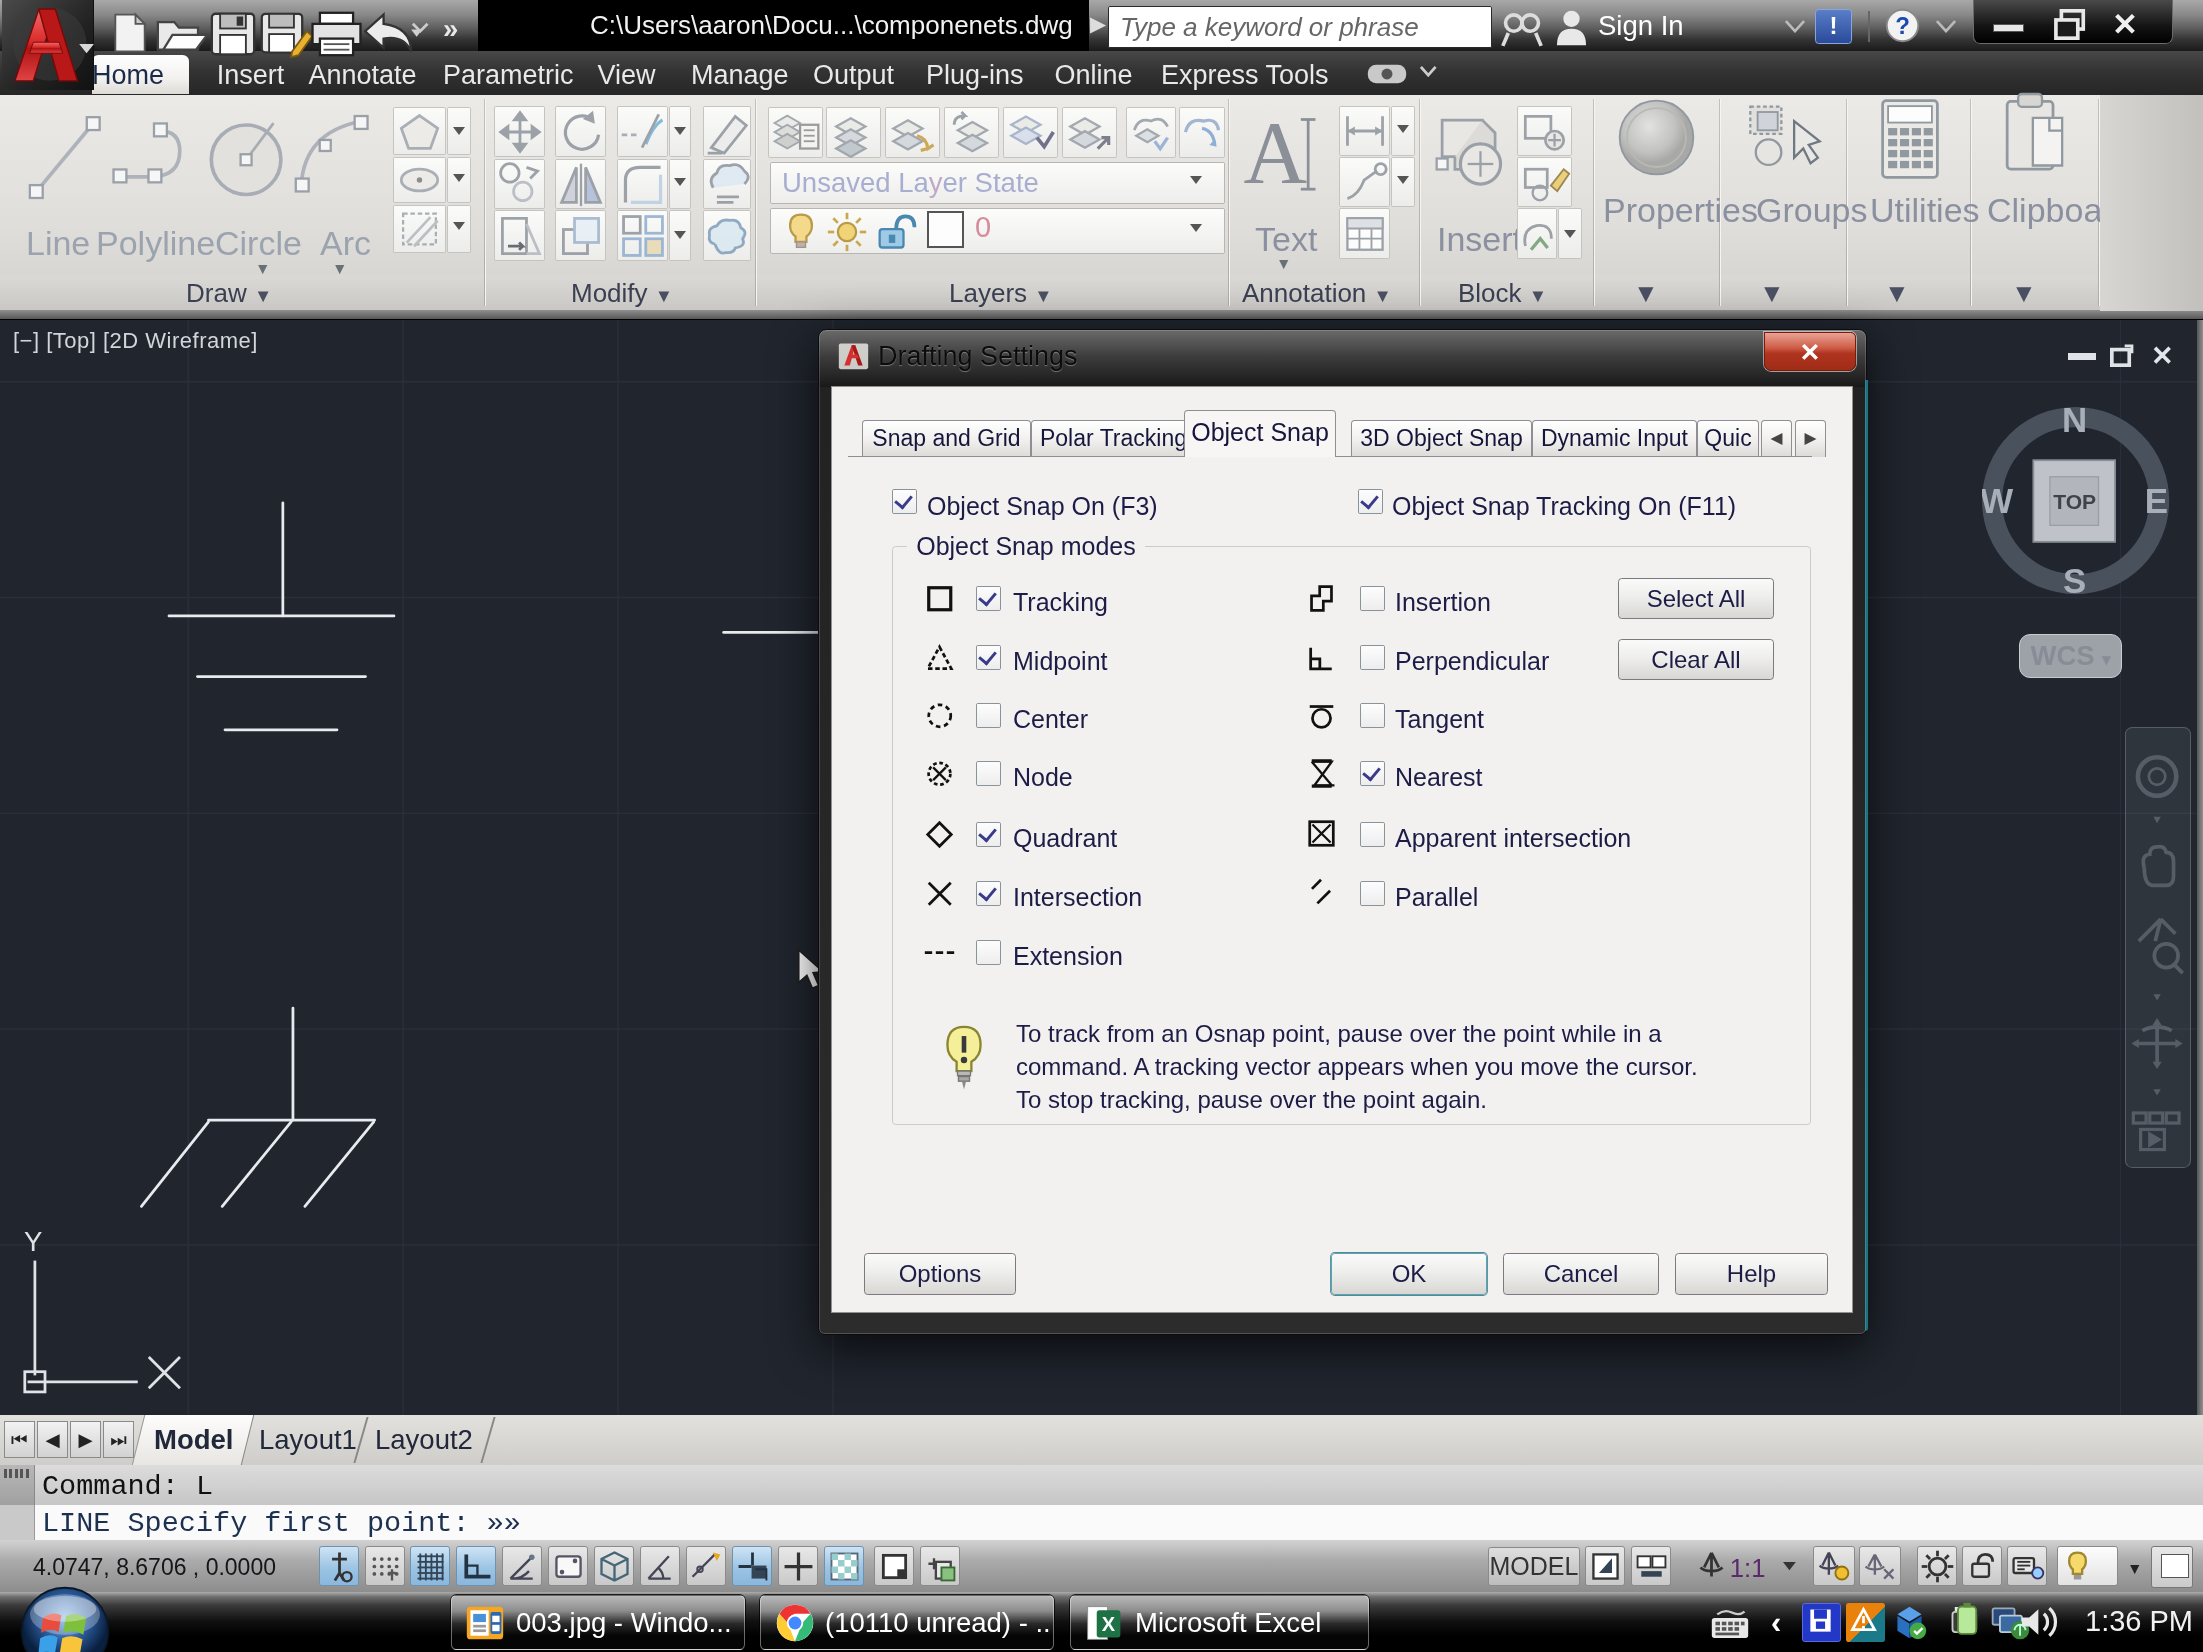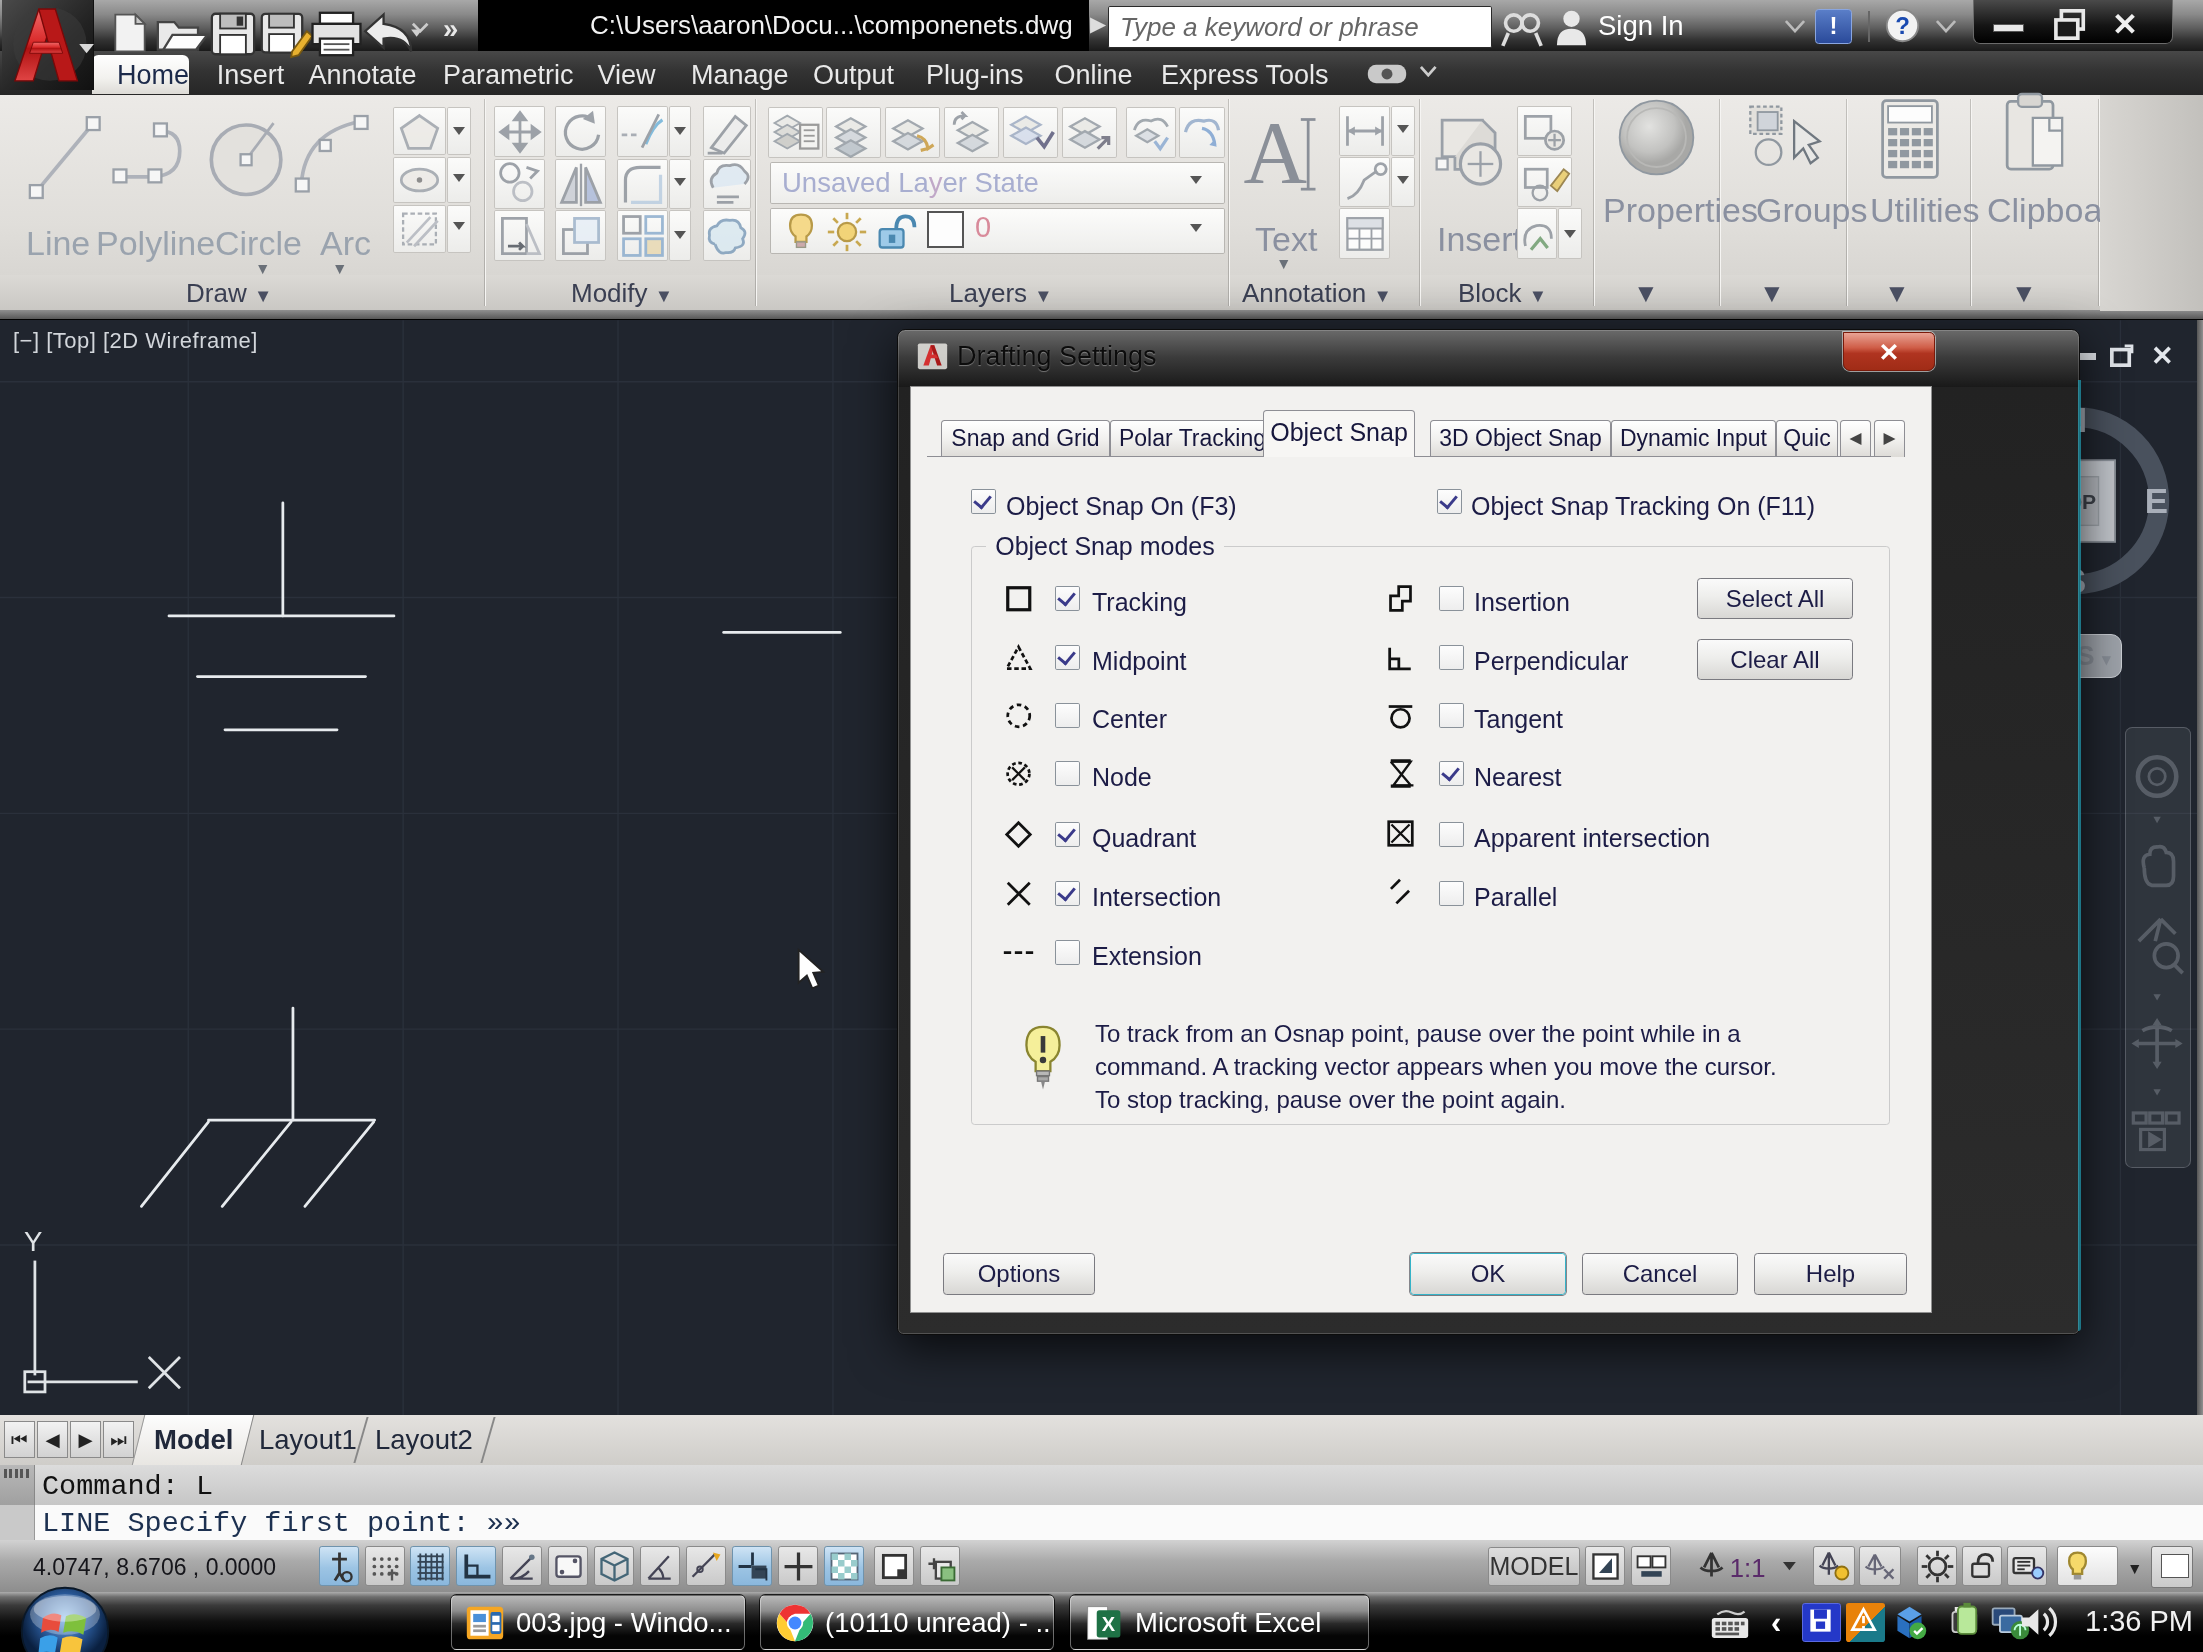--- a/index.html
+++ b/index.html
@@ -6,36 +6,36 @@
 html,body{width:2204px;height:1653px;background:#000;overflow:hidden}
 body{font-family:"Liberation Sans",sans-serif;position:relative}
 .abs{position:absolute}
 .ic{position:absolute}
 svg{display:block}
 
 #titlebar{left:0;top:0;width:2204px;height:51px;background:linear-gradient(#a8a8a8 0%,#8a8a8a 28%,#5e5e5e 55%,#333 78%,#1a1a1a 100%)}
 #logo{left:1.8px;top:0;width:92px;height:90px;background:linear-gradient(135deg,#4a4a4a,#222 60%,#111);border-right:0.9px solid #111;z-index:5}
 #tabrow{left:0;top:51px;width:2204px;height:44px;background:linear-gradient(#484848,#333333 45%,#262626)}
 .tab{position:absolute;top:56px;height:39px;color:#e9e9e9;font-size:27px;line-height:38px;text-align:center;white-space:nowrap}
-#hometab{left:92px;top:55px;width:97px;height:39px;background:linear-gradient(#fff,#f2f1ee 60%,#dddbd6);border-radius:6.4px 6.4px 0 0;color:#1c2a4a;font-size:27px;line-height:40px;text-align:right}
+#hometab{left:92px;top:55px;width:97px;height:39px;background:linear-gradient(#fff,#f2f1ee 60%,#dddbd6);border-radius:6.4px 6.4px 0 0;color:#1c2a4a;font-size:27px;line-height:40px;text-align:left}
 
 #ribbon{left:0;top:95px;width:2204px;height:216px;background:linear-gradient(#eceae7,#e0deda 60%,#d3d1cd)}
 #ribbonstrip{left:0;top:275px;width:2204px;height:35px;background:linear-gradient(#dbd9d5,#cac8c4)}
 #ribbonedge{left:0;top:310px;width:2204px;height:9.2px;background:linear-gradient(#8f8f8f,#585858)}
 .sep{position:absolute;top:99px;width:1.8px;height:207px;background:linear-gradient(#c2c0bc,#aeaca8);border-right:0.9px solid #f6f5f3}
 .plabel{position:absolute;top:278px;height:29px;font-size:26px;color:#3a3f52;white-space:nowrap}
 .plabel .car{color:#4a4f62;font-size:18.4px}
 .biglabel{position:absolute;font-size:34px;color:#9aa3ae;white-space:nowrap}
 .minibtn{position:absolute;background:linear-gradient(#fbfbfa,#ececea);border:0.9px solid #c6c4c0;border-radius:1.8px}
 .minibtn svg{opacity:.82}
 .mincar{position:absolute;width:0;height:0;border-left:6.4px solid transparent;border-right:6.4px solid transparent;border-top:8.3px solid #555}
 
 #draw{left:0;top:320px;width:2204px;height:1096px;background:#20252e;overflow:hidden}
 
-#dlg{left:897px;top:329px;width:1183px;height:1006px;background:linear-gradient(#6a6a6a,#3b3b3b 27.5px,#191919 57px,#222 57px,#2c2c2c);border:0.9px solid #0c0c0c;border-radius:8.3px 8.3px 6.4px 6.4px;box-shadow:0 13px 46px rgba(0,0,0,.72),0 0 0 0.9px rgba(255,255,255,.18) inset;z-index:30}
+#dlg{left:818px;top:329px;width:1049px;height:1006px;background:linear-gradient(#6a6a6a,#3b3b3b 27.5px,#191919 57px,#222 57px,#2c2c2c);border:0.9px solid #0c0c0c;border-radius:8.3px 8.3px 6.4px 6.4px;box-shadow:0 13px 46px rgba(0,0,0,.72),0 0 0 0.9px rgba(255,255,255,.18) inset;z-index:30}
 #dlg .teal{position:absolute;right:-1.8px;top:50px;width:2.8px;height:951px;background:#22a8be;border-radius:0 0 3.7px 0;opacity:.65}
 #dlgtitle{position:absolute;left:59px;top:11px;font-size:27px;color:#0c0c0c;text-shadow:0 0.9px 0.9px rgba(255,255,255,.35)}
 #dlgclose{position:absolute;left:945px;top:1.8px;width:92px;height:39px;border-radius:0 5.5px 7.3px 7.3px;background:linear-gradient(#e8a395 0%,#cf5d47 40%,#b03420 55%,#a02c16 100%);border:0.9px solid #7a1a0a;box-shadow:0 0 0 0.9px rgba(255,255,255,.55);color:#fff;font-size:25px;font-weight:bold;text-align:center;line-height:39px}
 #dlgclient{position:absolute;left:12px;top:56px;width:1022px;height:927px;background:#f2f1ef;border:0.9px solid #909090}
 .dtab{position:absolute;top:90px;height:37px;background:linear-gradient(#ffffff,#f0efed 55%,#dddbd7);border:0.9px solid #8e8e94;border-bottom:none;border-radius:3.7px 3.7px 0 0;font-size:23px;color:#16163c;text-align:center;white-space:nowrap;overflow:hidden}
 #tabline{position:absolute;left:29px;top:126px;width:964px;height:0.9px;background:#8e8e94}
 #activetab{position:absolute;left:365px;top:80px;width:152px;height:47px;background:#f7f6f4;border:0.9px solid #8e8e94;border-bottom:none;border-radius:3.7px 3.7px 0 0;font-size:25px;color:#16163c;text-align:center;line-height:42px;z-index:3}
 .cb{position:absolute;width:25px;height:25px;background:linear-gradient(#fdfdfd,#ededed);border:1.8px solid #8a929a;border-radius:1.8px}
 .cb.on:before{content:"";position:absolute;left:4.6px;top:1.8px;width:8.3px;height:13px;border:solid #3a3a8a;border-width:0 3.7px 3.7px 0;transform:rotate(40deg)}
 .dlbl{position:absolute;font-size:25px;color:#1c1c46;white-space:nowrap}

